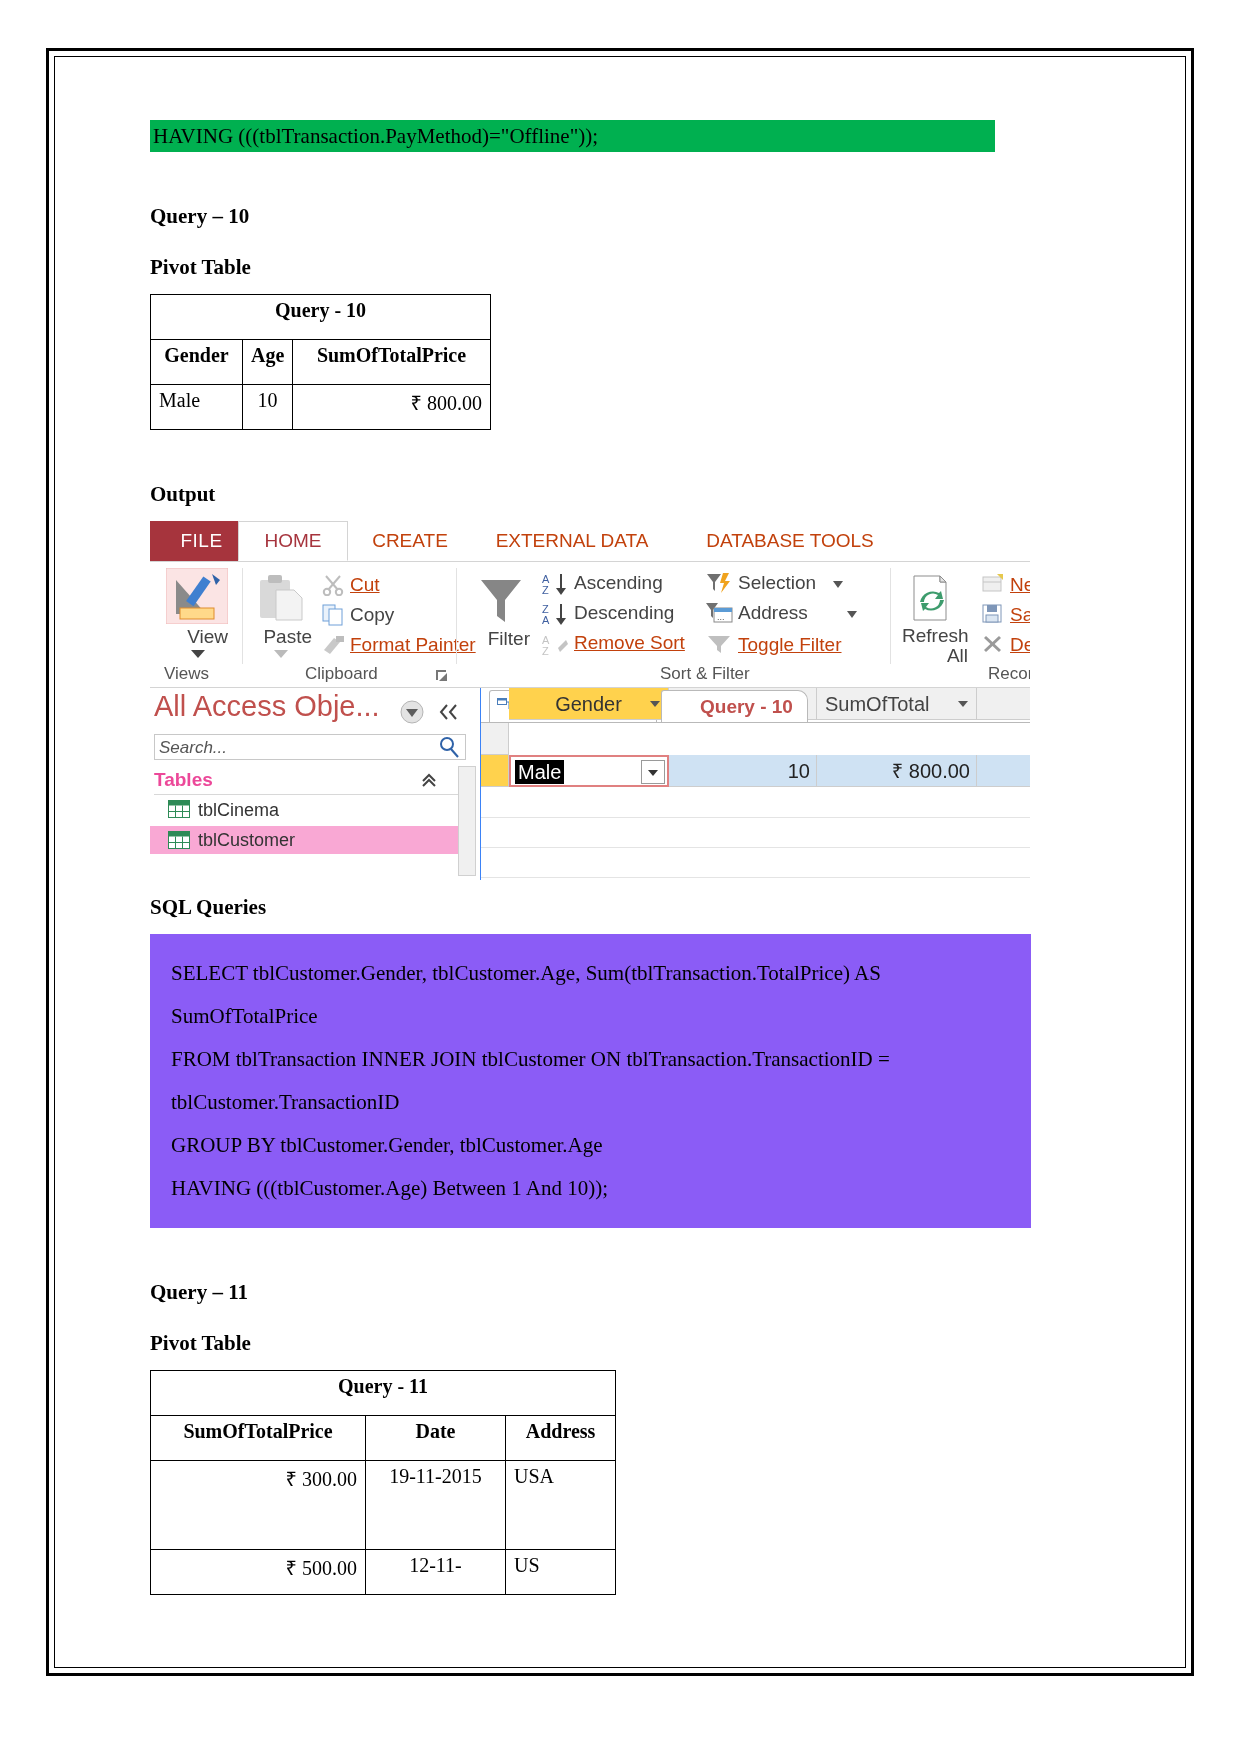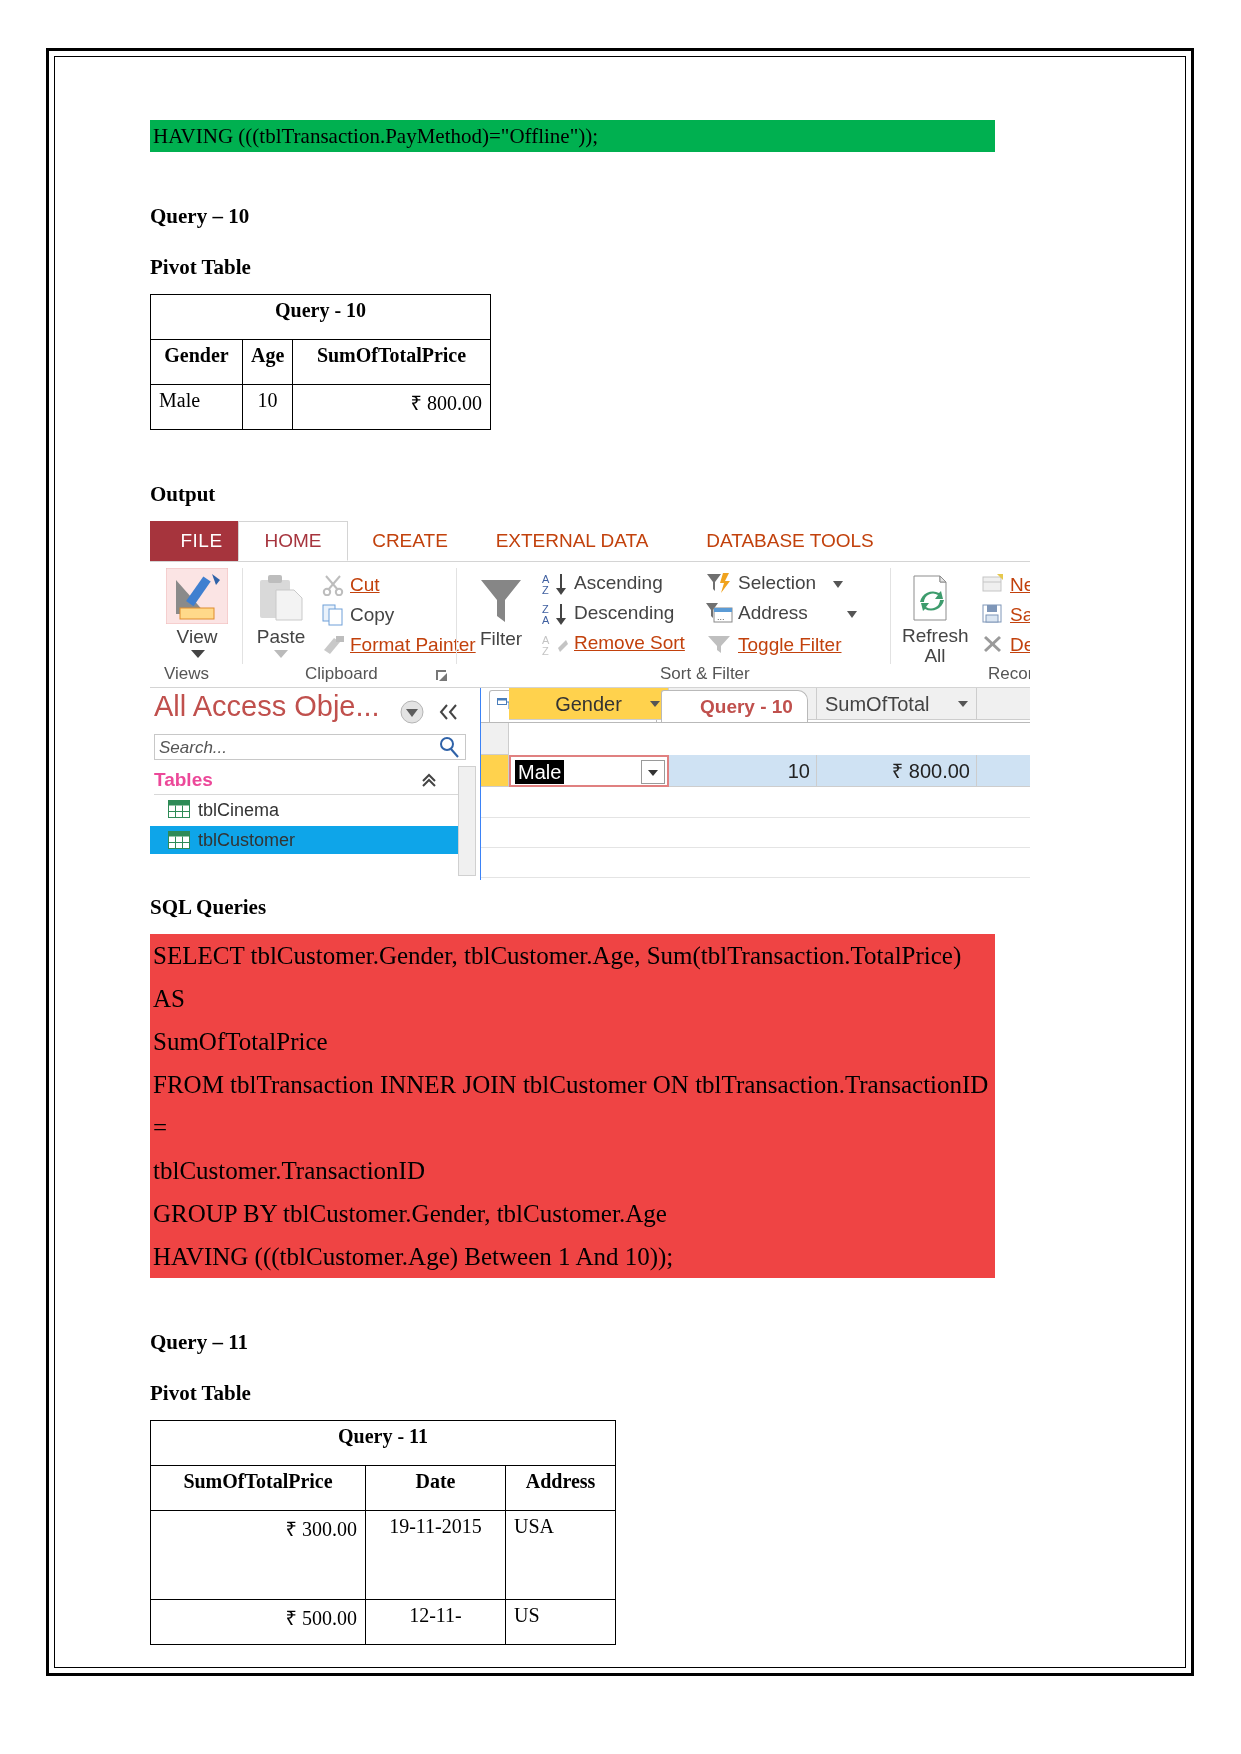--- a/index.html
+++ b/index.html
@@ -33,26 +33,26 @@
   }
   .content {
     position: absolute;
     left: 150px;
     top: 120px;
     width: 940px;
   }
 
   
   .sql-block {
-    background: #ef4444;
+    background: #8b5cf6;
     font-family: "Liberation Serif", serif;
-    font-size: 25px;
+    font-size: 21px;
     line-height: 43px;
     color: #000;
-    padding: 0;
+    padding: 18px;
   }
   .sql-block .line {
     display: block;
     padding-left: 3px;
     white-space: pre-wrap;
   }
   .sql-top {
     width: 845px;
     height: 32px;
     line-height: 32px;
@@ -157,21 +157,21 @@
   .grp-label {
     position: absolute;
     font-size: 17px;
     color: #555;
     bottom: 3px;
   }
   .big-btn-label {
     position: absolute;
     font-size: 19px;
     color: #444;
-    text-align: center;
+    text-align: right;
   }
   .small-item {
     position: absolute;
     font-size: 19px;
     color: #444;
     white-space: nowrap;
   }
   .small-item.dim { color: #c2410c; text-decoration: underline; }
   .icon-box { position: absolute; }
 
@@ -220,21 +220,21 @@
   .nav-item {
     position: absolute;
     left: 18px;
     font-size: 18px;
     color: #333;
     height: 28px;
     line-height: 28px;
   }
   .nav-item.sel {
     left: 0; width: 316px;
-    background: #0ea5e9;
+    background: #f9a8d4;
     padding-left: 34px;
     box-sizing: border-box;
   }
   .scroll-col {
     position: absolute;
     right: 4px; top: 78px;
     width: 18px; height: 110px;
     background: #f0f0f0;
     border: 1px solid #d0d0d0;
     box-sizing: border-box;

